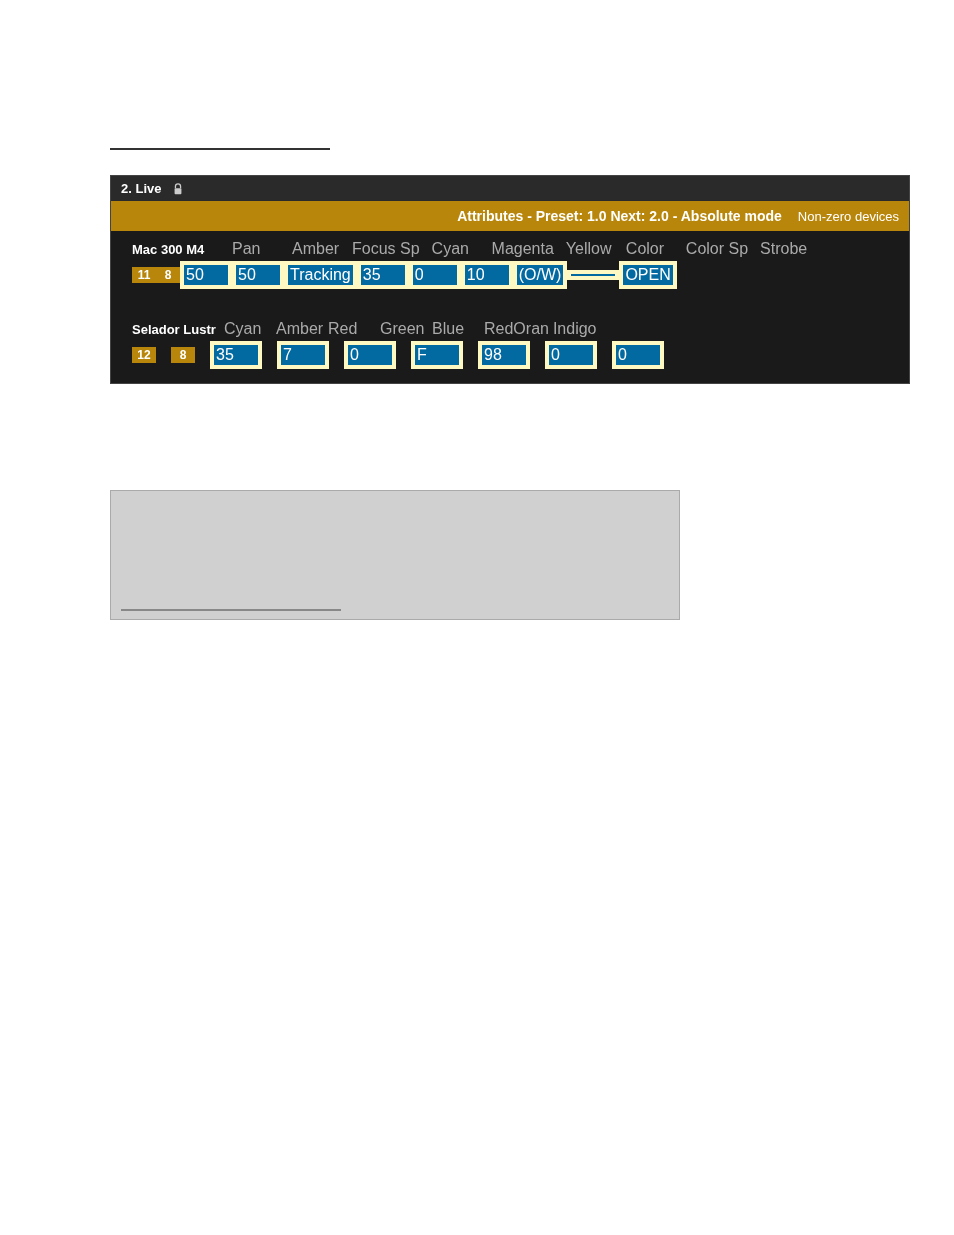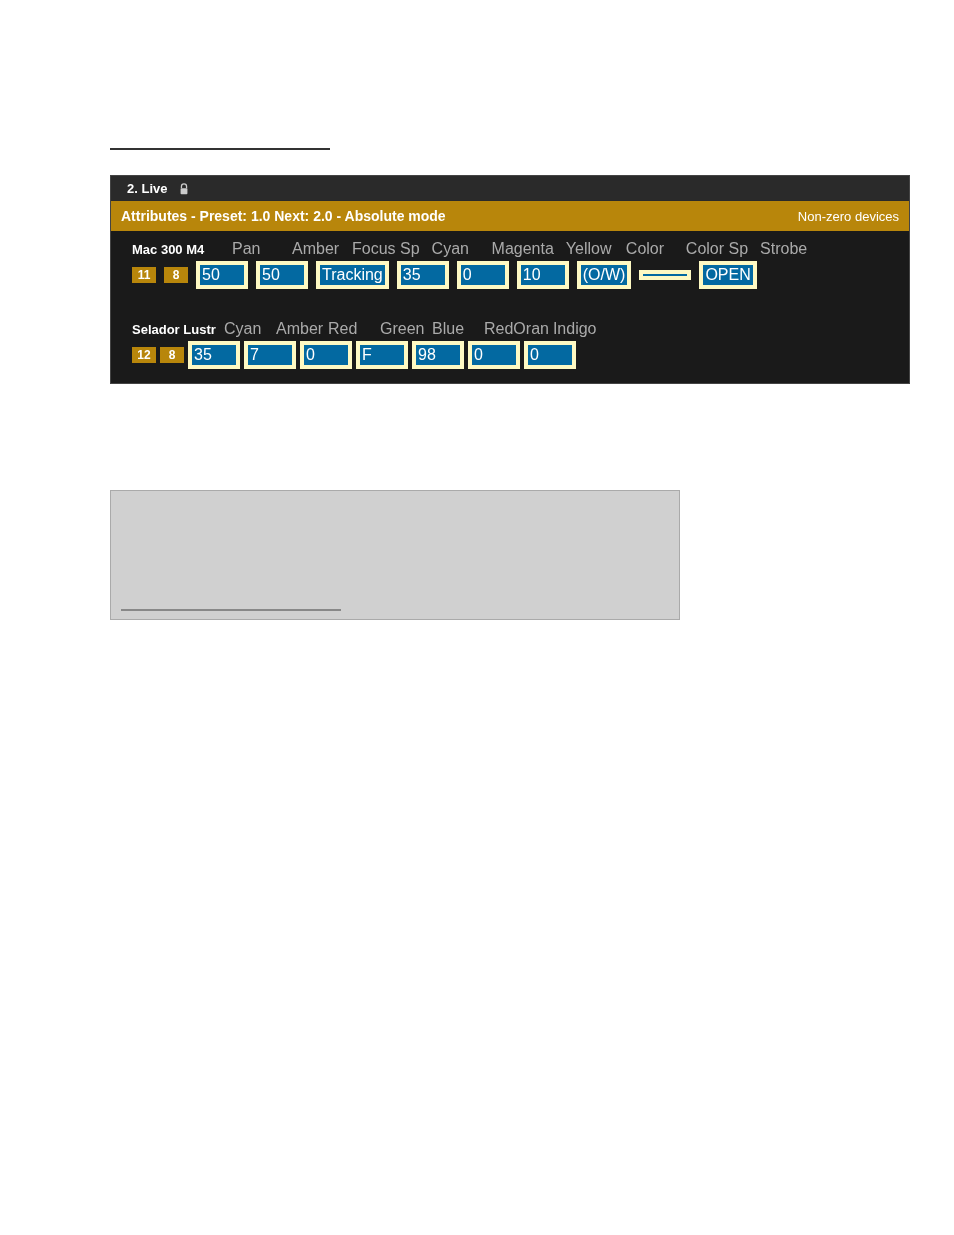--- a/index.html
+++ b/index.html
@@ -29,21 +29,21 @@
       position: absolute;
       top: 175px;
       left: 110px;
       width: 800px;
       background: #1a1a1a;
       border: 1px solid #444;
     }
 
     .console-header-bar {
       background: #2a2a2a;
-      padding: 5px 16px;
+      padding: 5px 10px;
       display: flex;
       align-items: center;
       gap: 10px;
     }
 
     .console-title {
       color: #ffffff;
       font-size: 13px;
       font-weight: bold;
     }
@@ -59,21 +59,21 @@
     .lock-icon svg {
       width: 12px;
       height: 12px;
     }
 
     .attributes-bar {
       background: #b8860b;
       padding: 7px 10px;
       display: flex;
       align-items: center;
-      justify-content: space-between;
+      justify-content: flex-end;
     }
 
     .attributes-title {
       color: #ffffff;
       font-size: 14px;
       font-weight: bold;
     }
 
     .non-zero-label {
       color: #ffffff;
@@ -171,21 +171,21 @@
       <span class="cell cell-header">Amber</span>
       <span class="cell cell-header">Focus Sp</span>
       <span class="cell cell-header">Cyan</span>
       <span class="cell cell-header">Magenta</span>
       <span class="cell cell-header">Yellow</span>
       <span class="cell cell-header">Color</span>
       <span class="cell cell-header">Color Sp</span>
       <span class="cell cell-header">Strobe</span>
     </div>
 
-    <div style="display:flex; align-items:center; gap:8px; margin-bottom:4px;">
+    <div style="display:flex; align-items:center; margin-bottom:4px;">
 
       <span class="channel-badge">11</span>
       <span class="channel-badge">8</span>
 
       <span class="cell cell-value">50</span>
       <span class="cell cell-value">50</span>
       <span class="cell cell-value">Tracking</span>
       <span class="cell cell-value">35</span>
       <span class="cell cell-value">0</span>
       <span class="cell cell-value">10</span>
@@ -201,21 +201,21 @@
     <div style="display:flex; align-items:center; gap:0; margin-bottom:2px;">
       <span class="device-name">Selador Lustr</span>
       <span class="cell cell-header">Cyan</span>
       <span class="cell cell-header">Amber</span>
       <span class="cell cell-header">Red</span>
       <span class="cell cell-header">Green</span>
       <span class="cell cell-header">Blue</span>
       <span class="cell cell-header">RedOran</span>
       <span class="cell cell-header">Indigo</span>
     </div>
-    <div style="display:flex; align-items:center; gap:4px; margin-bottom:4px;">
+    <div style="display:flex; align-items:center; gap:15px; margin-bottom:4px;">
       <span class="channel-badge">12</span>
       <span class="channel-badge">8</span>
       <span class="cell cell-value">35</span>
       <span class="cell cell-value">7</span>
       <span class="cell cell-value">0</span>
       <span class="cell cell-value">F</span>
       <span class="cell cell-value">98</span>
       <span class="cell cell-value">0</span>
       <span class="cell cell-value">0</span>
     </div>

